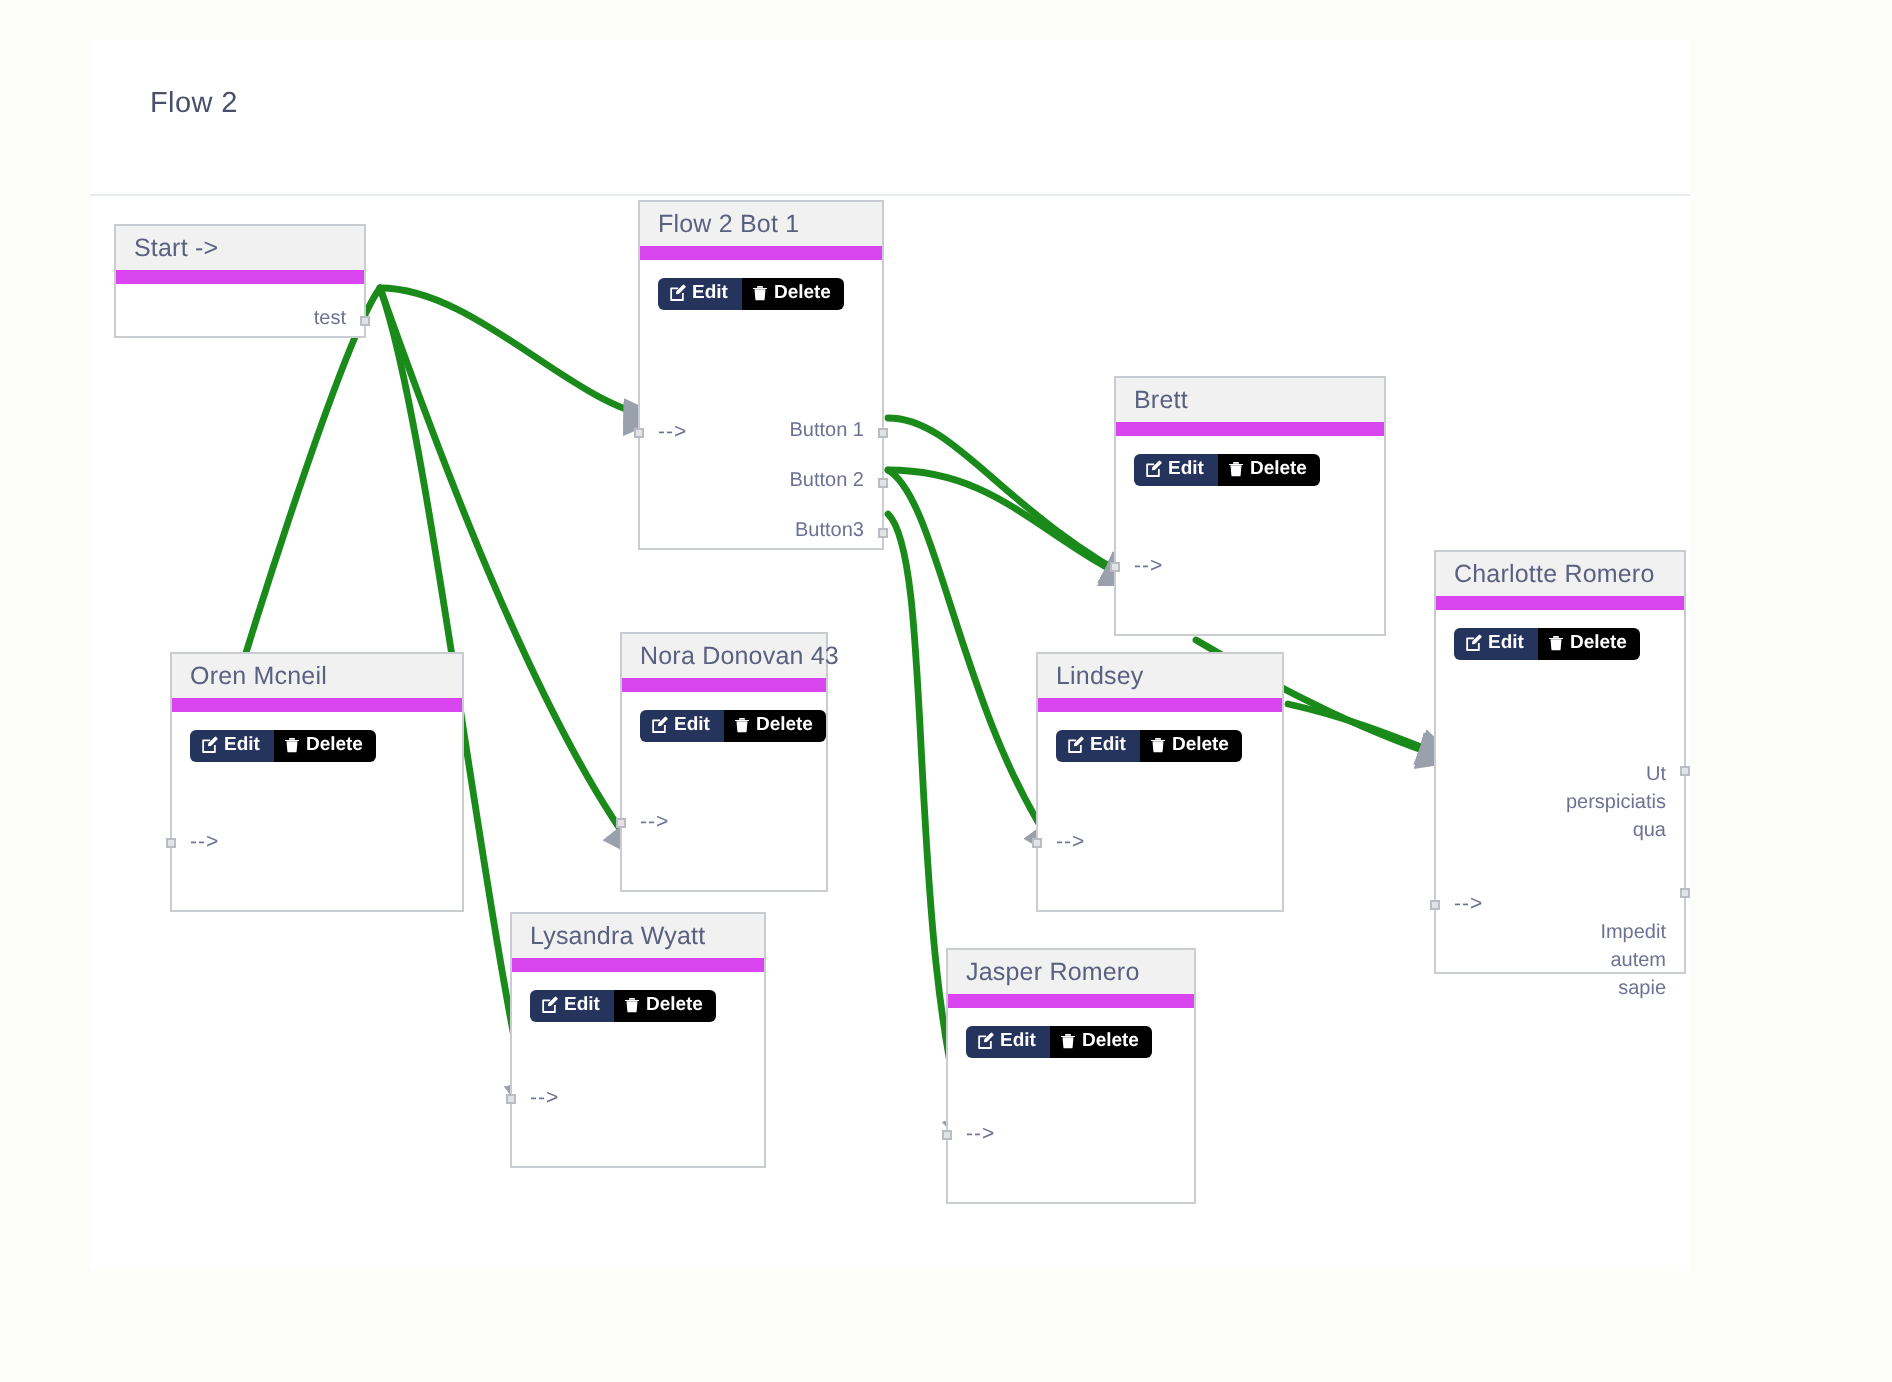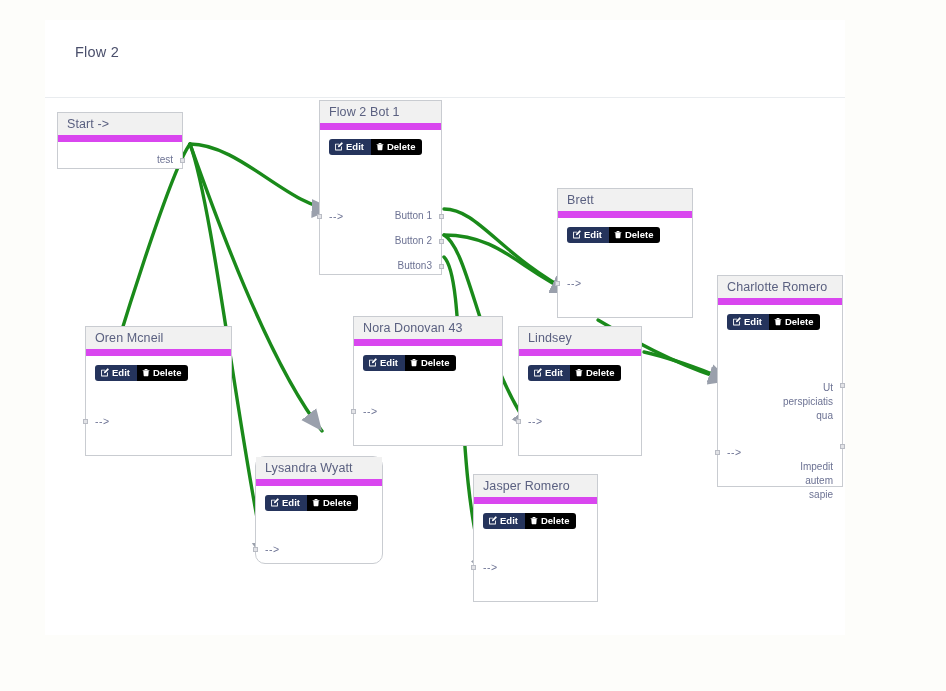--- a/index.html
+++ b/index.html
@@ -228,21 +228,21 @@
                 <path fill="#fff" d="M2.5 4.2h11l-.9 10.2a1 1 0 0 1-1 .9H4.4a1 1 0 0 1-1-.9z"></path>
                 <path fill="#fff" d="M6 .9h4a1 1 0 0 1 1 1v.9H5v-.9a1 1 0 0 1 1-1zM1 2.9h14v1.1H1z"></path>
               </svg>
               <span>Delete</span>
             </div>
           </div>
           <div class="io-in" style="top: 59px;">--&gt;</div>
           <div class="handle handle-l" style="top: 63px;"></div>
         </div>
       </div>
-      <div class="node" style="left: 310px; top: 316px; width: 150px; height: 130px; margin-left: 43px;">
+      <div class="node" style="left: 310px; top: 316px; width: 104px; height: 130px;">
         <div class="node-head">
           <span class="node-title">Nora Donovan 43</span>
         </div>
         <div class="node-body">
           <div class="btn-row">
             <div class="btn btn-edit">
               <svg width="9" height="9" viewBox="0 0 16 16">
                 <path fill="#fff" d="M2 3h7v1.6H3.6v8.8h8.8V8H14v6.4a.6.6 0 0 1-.6.6H2.6a.6.6 0 0 1-.6-.6V3.6A.6.6 0 0 1 2.6 3z"></path>
                 <path fill="#fff" d="M15.2 1.6 14.4.8a.9.9 0 0 0-1.3 0L7.4 6.5 7 9.2l2.7-.4 5.7-5.7a1 1 0 0 0-.2-1.5z"></path>
               </svg>
@@ -278,21 +278,21 @@
                 <path fill="#fff" d="M2.5 4.2h11l-.9 10.2a1 1 0 0 1-1 .9H4.4a1 1 0 0 1-1-.9z"></path>
                 <path fill="#fff" d="M6 .9h4a1 1 0 0 1 1 1v.9H5v-.9a1 1 0 0 1 1-1zM1 2.9h14v1.1H1z"></path>
               </svg>
               <span>Delete</span>
             </div>
           </div>
           <div class="io-in" style="top: 59px;">--&gt;</div>
           <div class="handle handle-l" style="top: 63px;"></div>
         </div>
       </div>
-      <div class="node" style="left: 255px; top: 456px; width: 128px; height: 108px; border-radius: 10px;">
+      <div class="node" style="left: 255px; top: 456px; width: 128px; height: 128px;">
         <div class="node-head">
           <span class="node-title">Lysandra Wyatt</span>
         </div>
         <div class="node-body">
           <div class="btn-row">
             <div class="btn btn-edit">
               <svg width="9" height="9" viewBox="0 0 16 16">
                 <path fill="#fff" d="M2 3h7v1.6H3.6v8.8h8.8V8H14v6.4a.6.6 0 0 1-.6.6H2.6a.6.6 0 0 1-.6-.6V3.6A.6.6 0 0 1 2.6 3z"></path>
                 <path fill="#fff" d="M15.2 1.6 14.4.8a.9.9 0 0 0-1.3 0L7.4 6.5 7 9.2l2.7-.4 5.7-5.7a1 1 0 0 0-.2-1.5z"></path>
               </svg>

